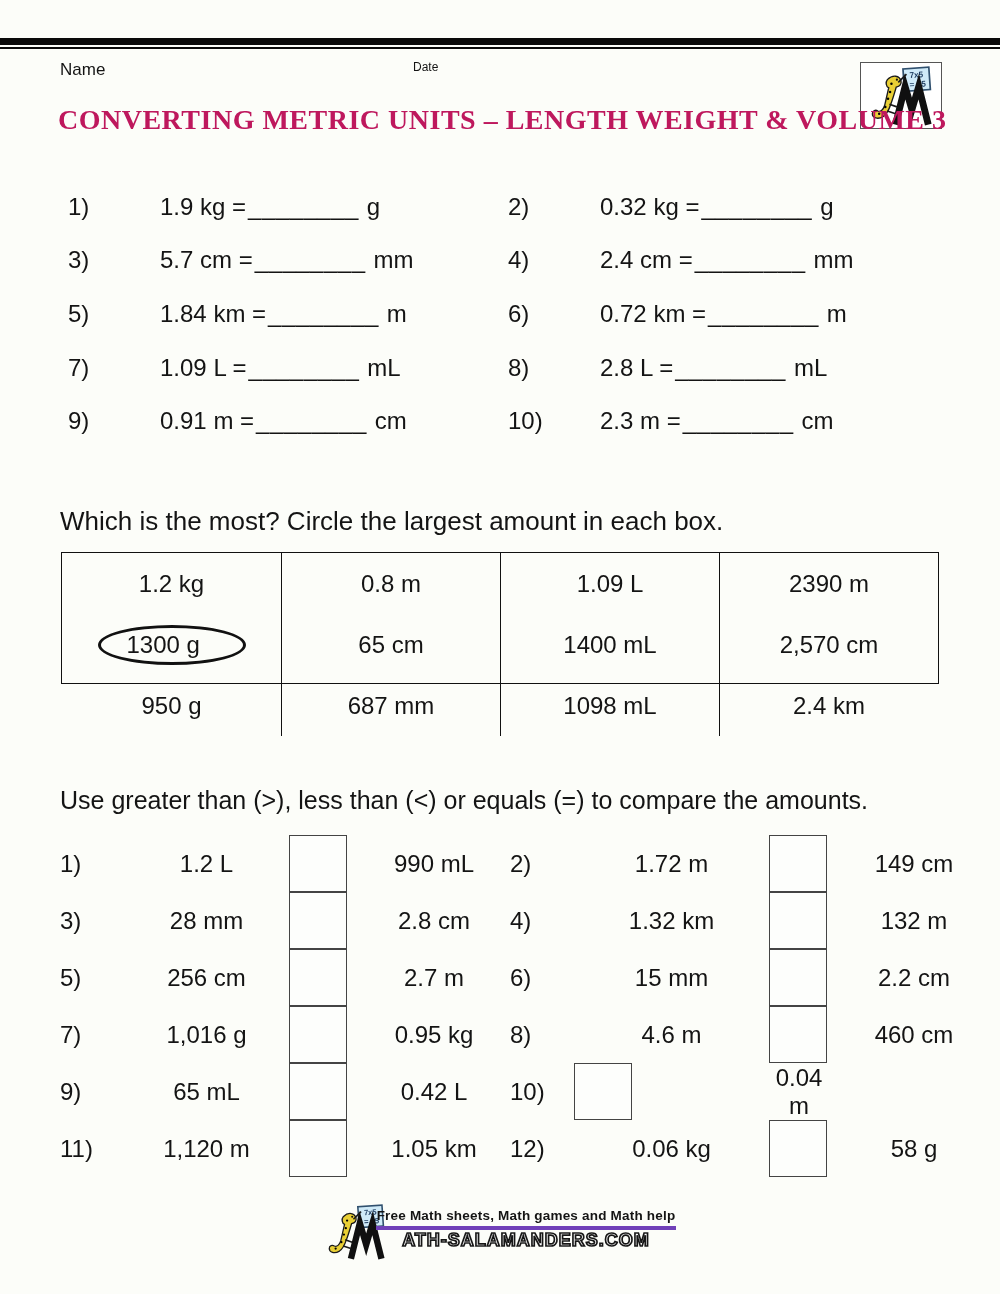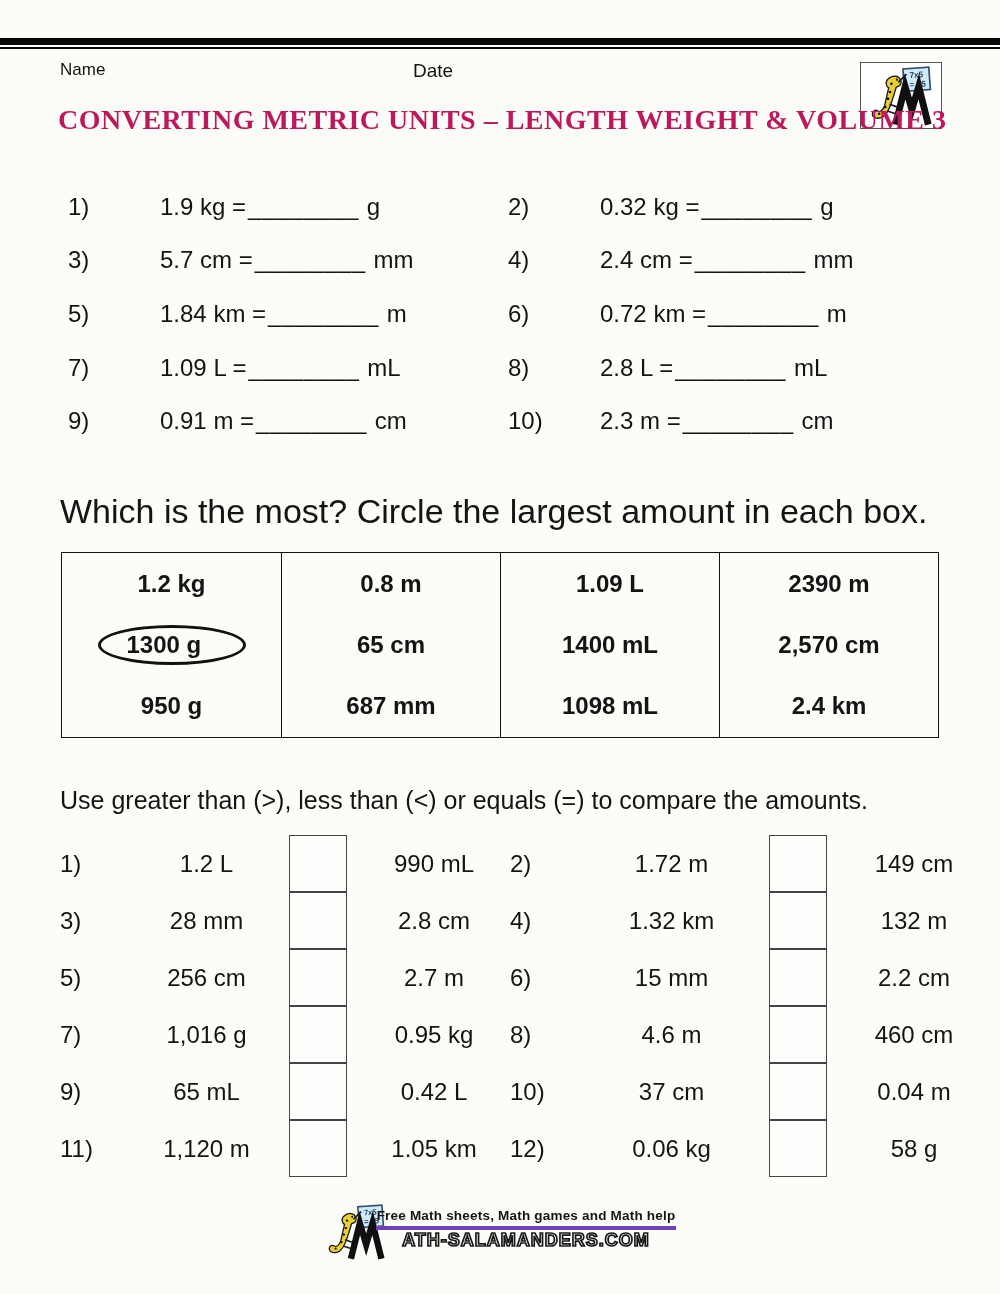--- a/index.html
+++ b/index.html
@@ -9,21 +9,21 @@
     font-family:"Liberation Sans","DejaVu Sans",sans-serif;
     overflow:hidden;
   }
   
   .top-rule{position:absolute;left:0;top:38px;width:100%;}
   .top-rule .thick{height:7px;background:#0a0a0a;}
   .top-rule .gap{height:2px;background:transparent;}
   .top-rule .thin{height:2px;background:#0a0a0a;}
   
   .name-label{position:absolute;left:60px;top:60px;font-size:17px;}
-  .date-label{position:absolute;left:413px;top:60px;font-size:19px;}
+  .date-label{position:absolute;left:413px;top:60px;font-size:12px;}
   .logo-box{
     position:absolute;left:860px;top:62px;width:82px;height:67px;
     background:#fff;border:1.5px solid #555;box-sizing:border-box;
     display:flex;align-items:center;justify-content:center;
   }
   .logo-box svg{width:74px;height:60px;}
   .page-title{
     position:absolute;left:58px;top:104px;width:800px;
     font-family:"Liberation Serif","DejaVu Serif",serif;
     font-weight:700;font-size:28px;letter-spacing:.5px;
@@ -34,25 +34,25 @@
     position:absolute;left:68px;top:180px;width:880px;height:268px;
     display:grid;grid-auto-flow:column;
     grid-template-rows:repeat(5,53.6px);grid-template-columns:440px 440px;
   }
   .conv-row{display:flex;align-items:center;font-size:24px;}
   .conv-num{width:92px;}
   .conv-expr{white-space:pre;}
   .conv-blank{letter-spacing:.5px;margin:0 2px;}
   .conv-unit{margin-left:6px;}
   
-  .sec2-instruction{position:absolute;left:60px;top:492px;font-size:34px;}
+  .sec2-instruction{position:absolute;left:60px;top:506px;font-size:26px;}
   .most-table{
-    position:absolute;left:61px;top:552px;width:878px;height:186px;
+    position:absolute;left:61px;top:552px;width:878px;height:132px;
     display:grid;grid-template-columns:repeat(4,1fr);
-    border:1.5px solid #111;box-sizing:border-box;font-weight:bold;
+    border:1.5px solid #111;box-sizing:border-box;
   }
   .most-col{border-left:1.5px solid #111;display:flex;flex-direction:column;}
   .most-col:first-child{border-left:none;}
   .most-cell{
     height:61px;display:flex;align-items:center;justify-content:center;
     font-size:24px;
   }
   .circle-mark{
     display:inline-flex;align-items:center;justify-content:flex-start;
     border:3.5px solid #111;border-radius:50%;
@@ -305,21 +305,20 @@
       <span class="cmp-right">2.2 cm</span>
     </div>
     <div class="cmp-row">
       <span class="cmp-num">8)</span>
       <span class="cmp-left">4.6 m</span>
       <span class="cmp-box"></span>
       <span class="cmp-right">460 cm</span>
     </div>
     <div class="cmp-row">
       <span class="cmp-num">10)</span>
-      <span class="cmp-left">37 cm</span>
       <span class="cmp-box"></span>
       <span class="cmp-right">0.04 m</span>
     </div>
     <div class="cmp-row">
       <span class="cmp-num">12)</span>
       <span class="cmp-left">0.06 kg</span>
       <span class="cmp-box"></span>
       <span class="cmp-right">58 g</span>
     </div>
   </div>

